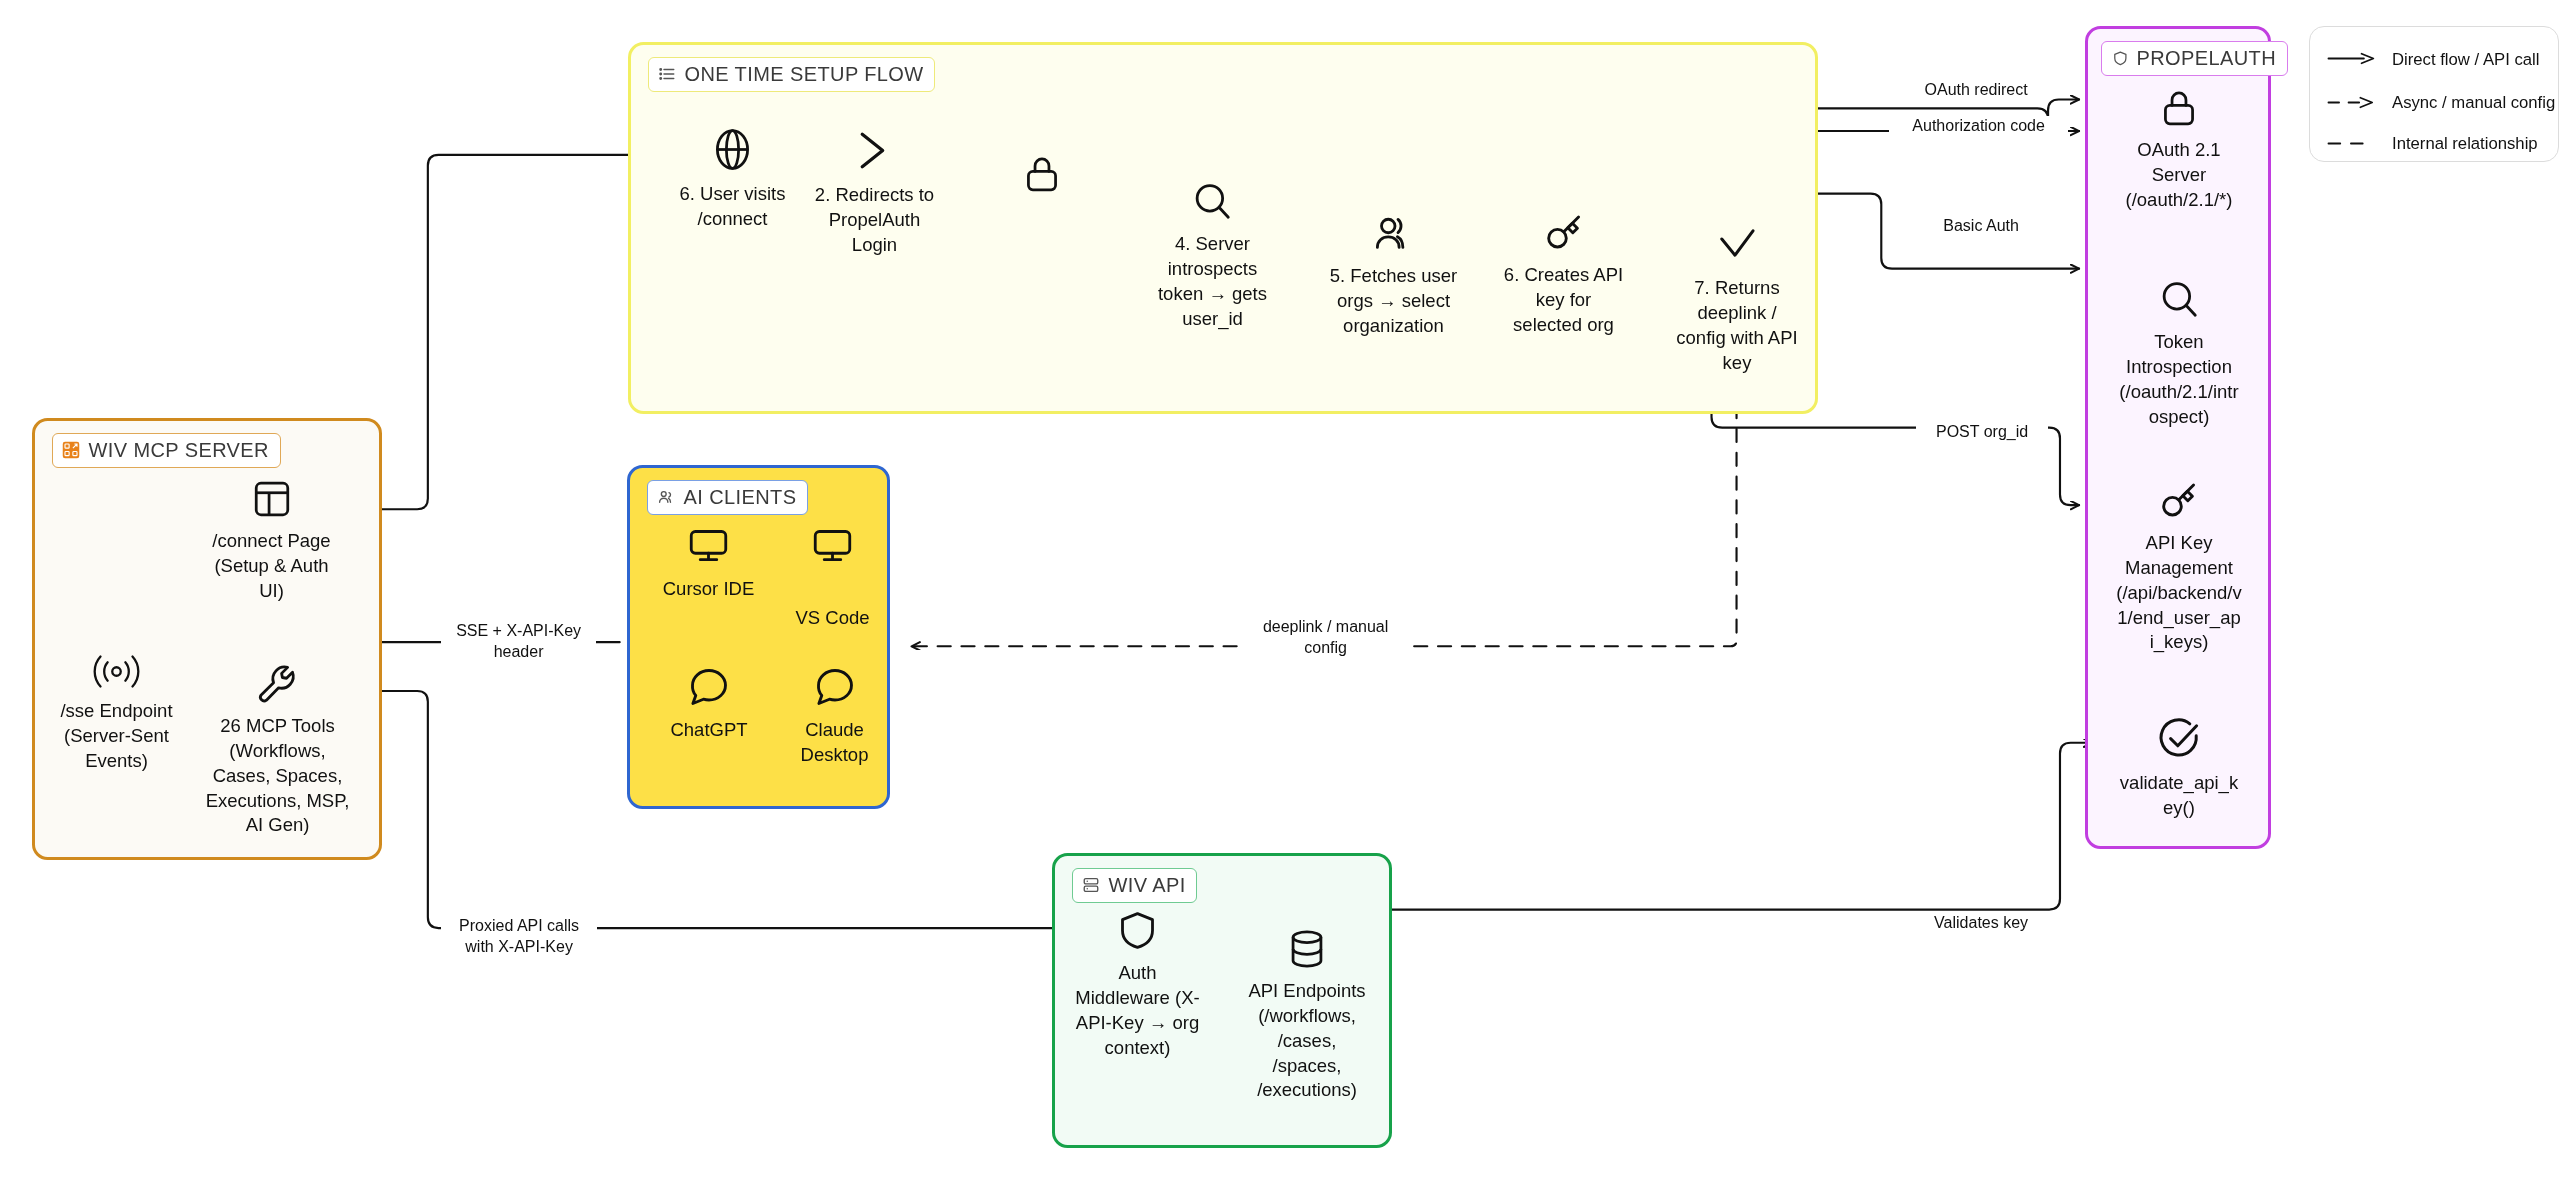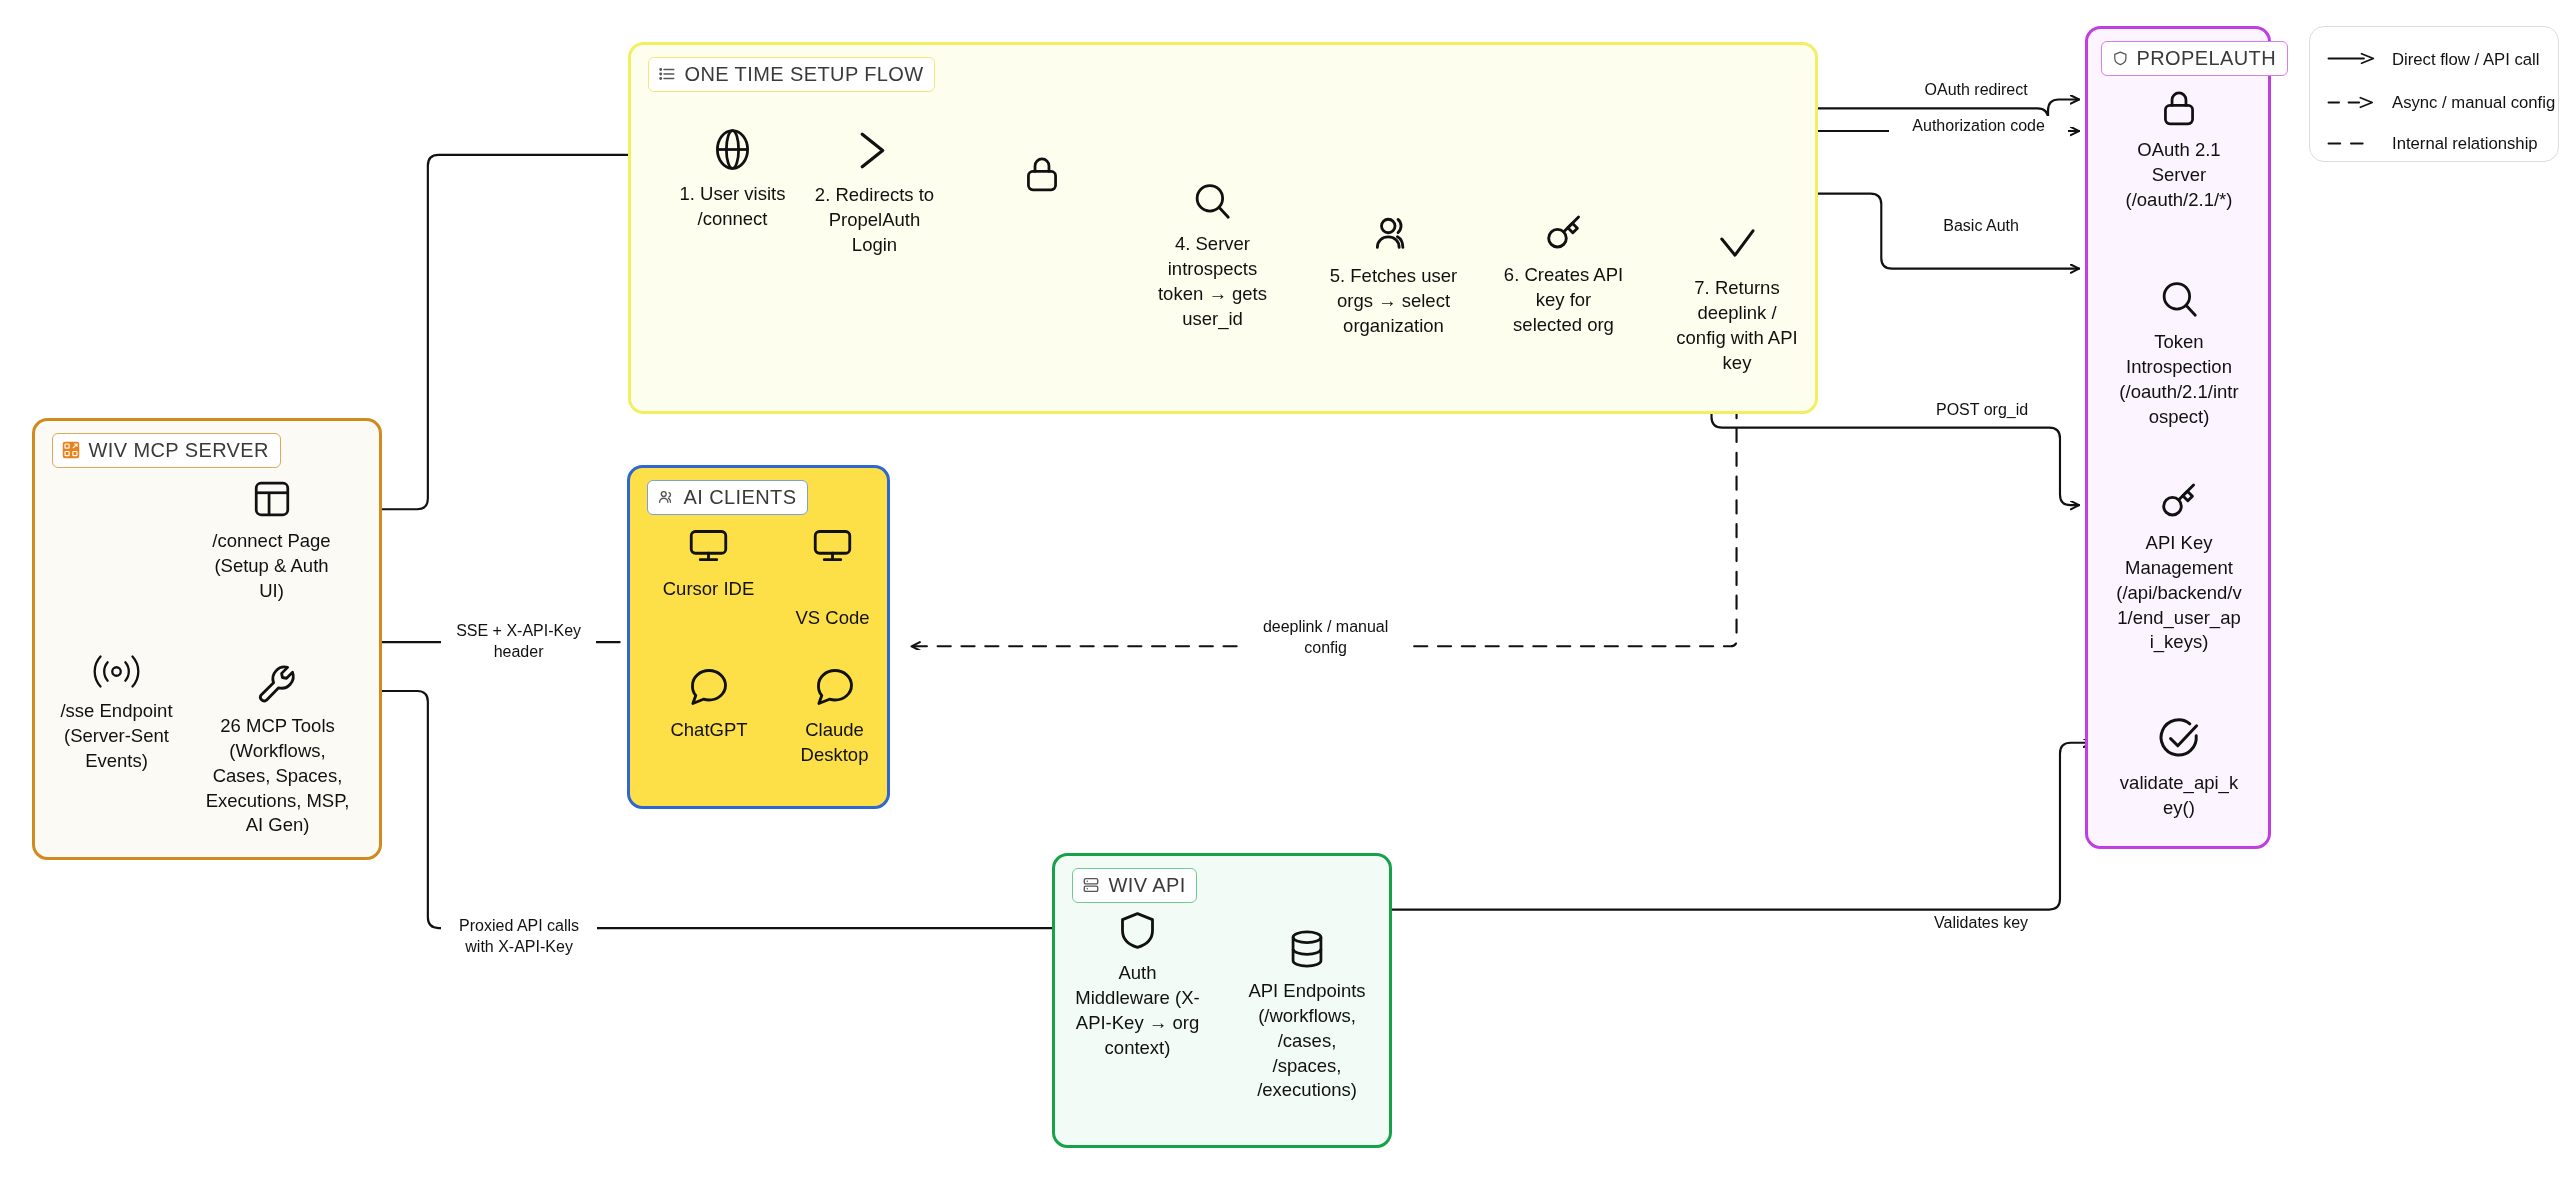--- a/index.html
+++ b/index.html
@@ -167,21 +167,21 @@
   </div>
 
   <div class="node" style="left:666px;top:125px;width:133px;">
     <span class="glyph">
       <svg width="49" height="49" viewBox="0 0 24 24" fill="none" stroke="#111" stroke-width="1.35">
         <ellipse cx="12" cy="12" rx="7.4" ry="9.3"></ellipse>
           <line x1="4.6" y1="12" x2="19.4" y2="12"></line>
           <ellipse cx="12" cy="12" rx="3" ry="9.3"></ellipse>
       </svg>
     </span>
-    <span class="lbl">1. User visits
+    <span class="lbl">6. User visits
 /connect</span>
   </div>
 
   <div class="node" style="left:808px;top:126px;width:133px;">
     <span class="glyph">
       <svg width="49" height="49" viewBox="0 0 24 24" fill="none" stroke="#111" stroke-width="1.6" stroke-linecap="round" stroke-linejoin="round">
         <path d="M6 4 L16 12 L6 20"></path>
       </svg>
     </span>
     <span class="lbl">2. Redirects to
@@ -403,21 +403,21 @@
           <path d="M7.8 11.8 L11.4 15.4 L20.8 5.4"></path>
       </svg>
     </span>
     <span class="lbl">validate_api_k
 ey()</span>
   </div>
 
   <div class="elabel" style="left:1906px;top:80px;width:133px;">OAuth redirect</div>
   <div class="elabel" style="left:1889px;top:116px;width:172px;">Authorization code</div>
   <div class="elabel" style="left:1924px;top:216px;width:107px;">Basic Auth</div>
-  <div class="elabel" style="left:1916px;top:400px;width:125px;">POST org_id</div>
+  <div class="elabel" style="left:1916px;top:422px;width:125px;">POST org_id</div>
   <div class="elabel" style="left:1916px;top:913px;width:123px;">Validates key</div>
   <div class="elabel" style="left:441px;top:621px;width:148px;">SSE + X-API-Key
 header</div>
   <div class="elabel" style="left:1245px;top:617px;width:154px;">deeplink / manual
 config</div>
   <div class="elabel" style="left:441px;top:916px;width:149px;">Proxied API calls
 with X-API-Key</div>
 
   <div class="legend">
     <div class="legend-row" style="top:22.6px;">

